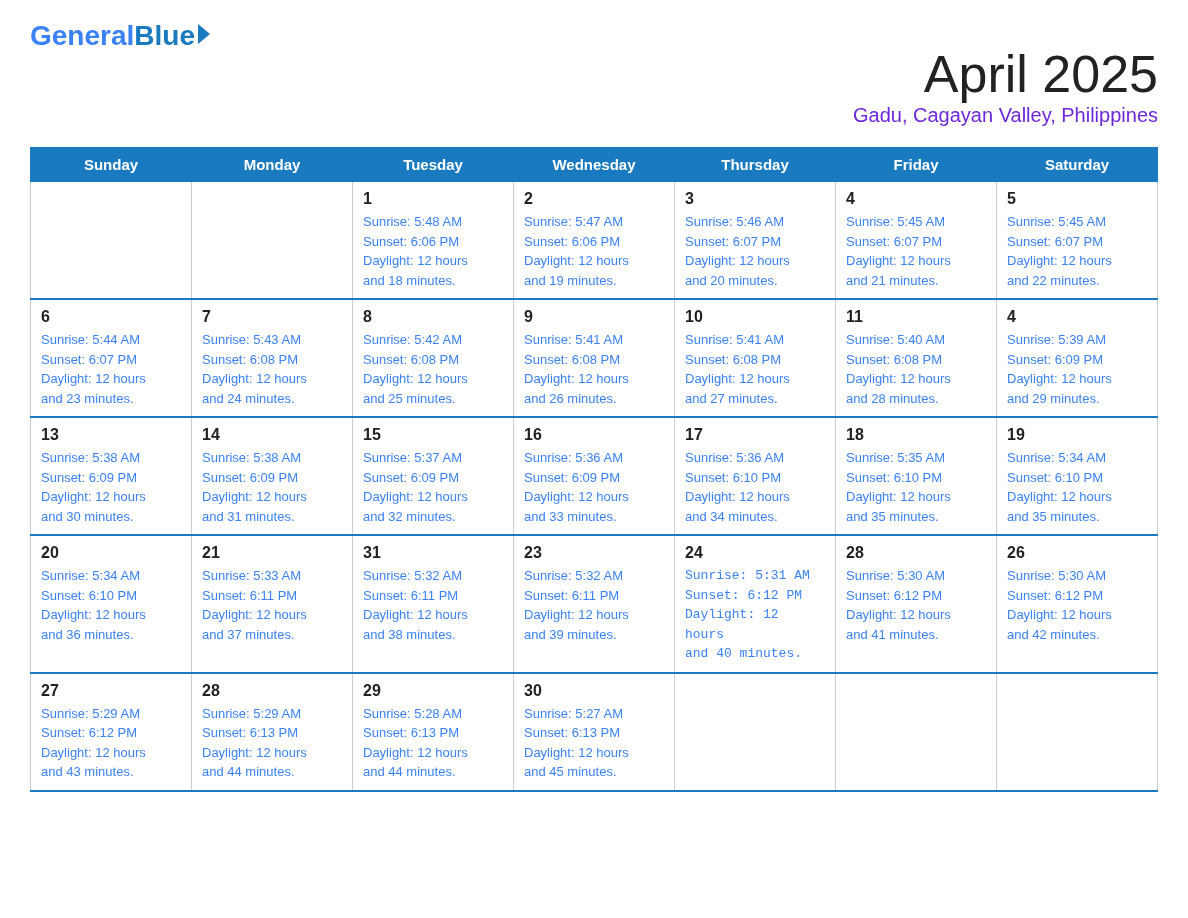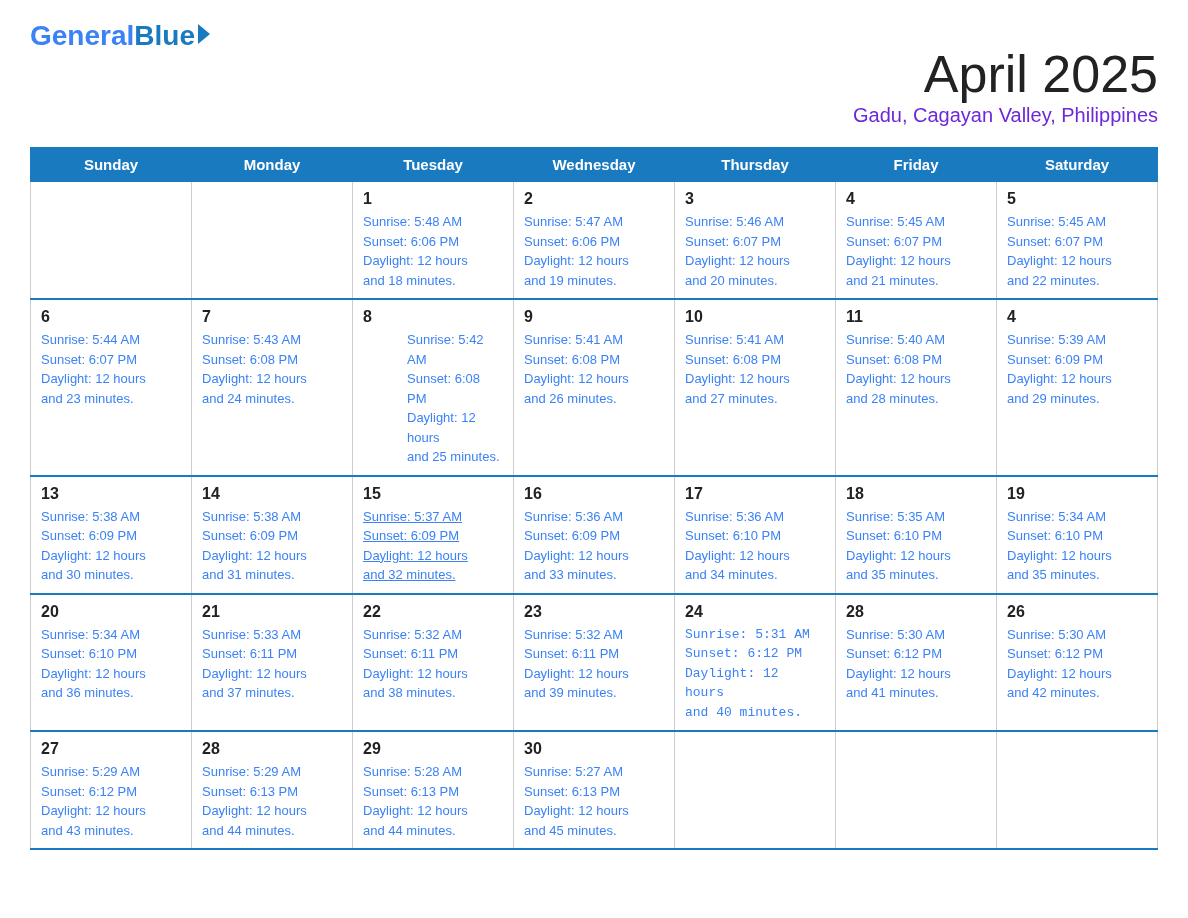--- a/index.html
+++ b/index.html
@@ -186,21 +186,21 @@
         </td>
         <td>
           <div class="day-number">7</div>
           <div class="day-info" style="white-space: pre-line;">Sunrise: 5:43 AM
 Sunset: 6:08 PM
 Daylight: 12 hours
 and 24 minutes.</div>
         </td>
         <td>
           <div class="day-number">8</div>
-          <div class="day-info" style="white-space: pre-line; margin-left: 44px;">Sunrise: 5:42 AM
+          <div class="day-info" style="white-space: pre-line;">Sunrise: 5:42 AM
 Sunset: 6:08 PM
 Daylight: 12 hours
 and 25 minutes.</div>
         </td>
         <td>
           <div class="day-number">9</div>
           <div class="day-info" style="white-space: pre-line;">Sunrise: 5:41 AM
 Sunset: 6:08 PM
 Daylight: 12 hours
 and 26 minutes.</div>
@@ -237,21 +237,21 @@
         </td>
         <td>
           <div class="day-number">14</div>
           <div class="day-info" style="white-space: pre-line;">Sunrise: 5:38 AM
 Sunset: 6:09 PM
 Daylight: 12 hours
 and 31 minutes.</div>
         </td>
         <td>
           <div class="day-number">15</div>
-          <div class="day-info" style="white-space: pre-line; text-decoration: underline;">Sunrise: 5:37 AM
+          <div class="day-info" style="white-space: pre-line;">Sunrise: 5:37 AM
 Sunset: 6:09 PM
 Daylight: 12 hours
 and 32 minutes.</div>
         </td>
         <td>
           <div class="day-number">16</div>
           <div class="day-info" style="white-space: pre-line;">Sunrise: 5:36 AM
 Sunset: 6:09 PM
 Daylight: 12 hours
 and 33 minutes.</div>
@@ -287,21 +287,21 @@
 and 36 minutes.</div>
         </td>
         <td>
           <div class="day-number">21</div>
           <div class="day-info" style="white-space: pre-line;">Sunrise: 5:33 AM
 Sunset: 6:11 PM
 Daylight: 12 hours
 and 37 minutes.</div>
         </td>
         <td>
-          <div class="day-number">22</div>
+          <div class="day-number">31</div>
           <div class="day-info" style="white-space: pre-line;">Sunrise: 5:32 AM
 Sunset: 6:11 PM
 Daylight: 12 hours
 and 38 minutes.</div>
         </td>
         <td>
           <div class="day-number">23</div>
           <div class="day-info" style="white-space: pre-line;">Sunrise: 5:32 AM
 Sunset: 6:11 PM
 Daylight: 12 hours

